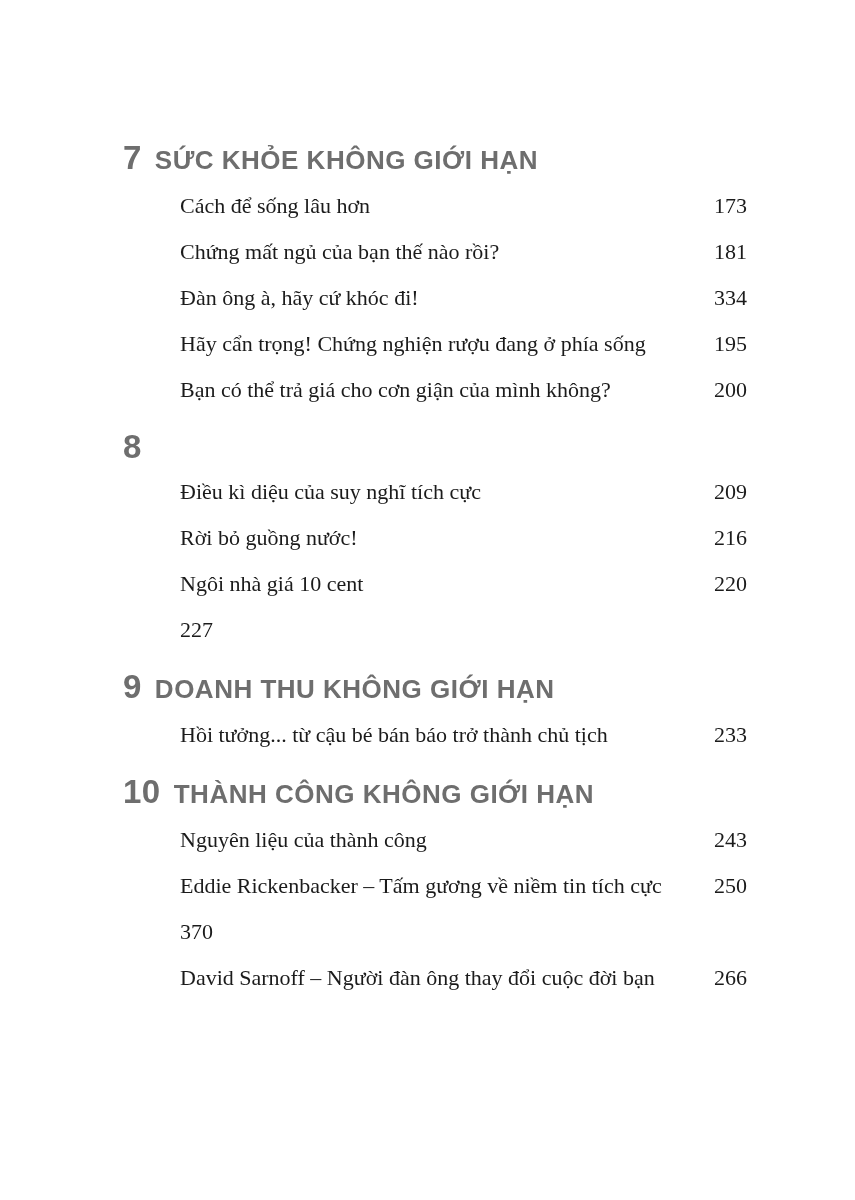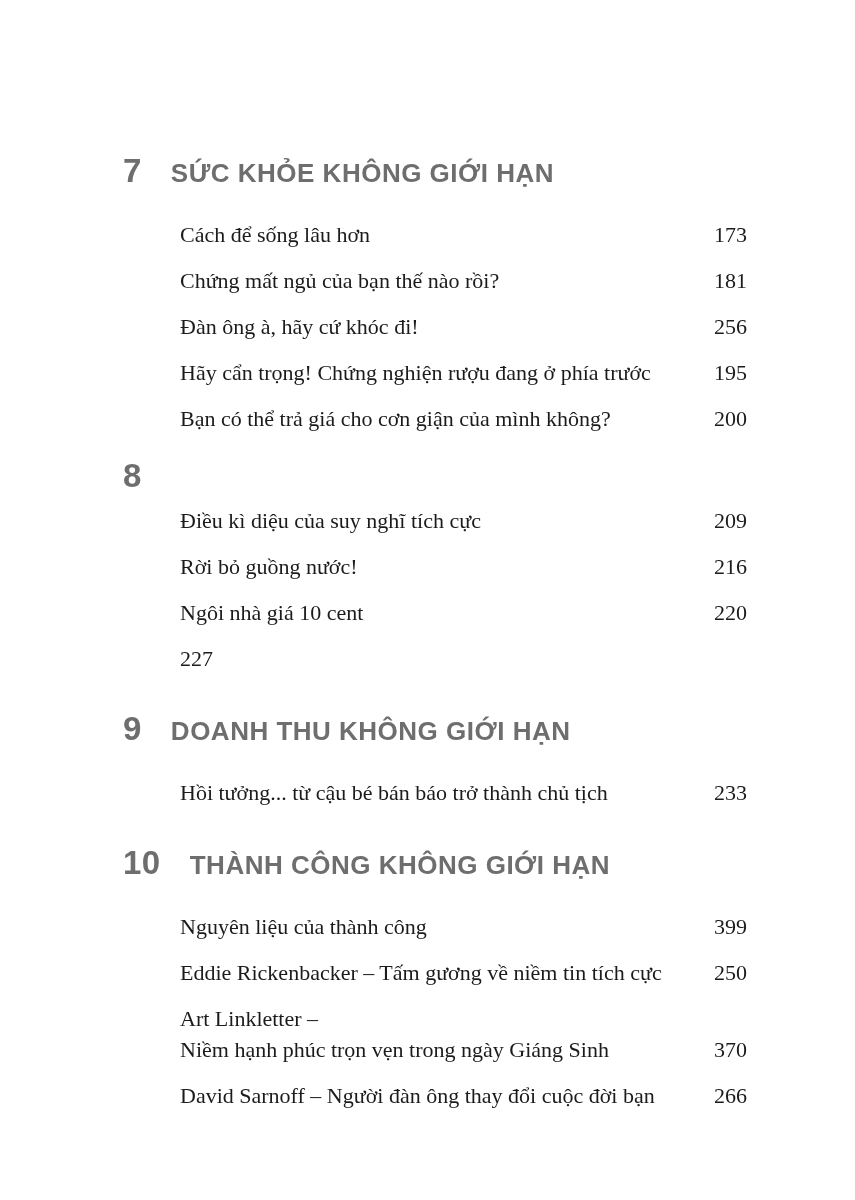--- a/index.html
+++ b/index.html
@@ -25,21 +25,21 @@
     color: var(--heading-color, #6e6e6e);
     font-family: "Liberation Sans", sans-serif;
     font-weight: bold;
   }
   .chapter-number {
     font-size: 33px;
     line-height: 39px;
     letter-spacing: 0.5px;
   }
   .chapter-title {
-    margin: 16px;
+    margin: 0;
     font-size: 26px;
     line-height: 39px;
     letter-spacing: 0.5px;
     font-weight: bold;
   }
   .entries {
     list-style: none;
     margin: 0;
     padding: 0 0 0 57px;
   }
@@ -78,25 +78,25 @@
     <span class="entry-page">173</span>
   </li>
 
   <li class="entry-row">
     <span class="entry-title">Chứng mất ngủ của bạn thế nào rồi?</span>
     <span class="entry-page">181</span>
   </li>
 
   <li class="entry-row">
     <span class="entry-title">Đàn ông à, hãy cứ khóc đi!</span>
-    <span class="entry-page">256</span>
+    <span class="entry-page">334</span>
   </li>
 
   <li class="entry-row">
-    <span class="entry-title">Hãy cẩn trọng! Chứng nghiện rượu đang ở phía trước</span>
+    <span class="entry-title">Hãy cẩn trọng! Chứng nghiện rượu đang ở phía sống</span>
     <span class="entry-page">195</span>
   </li>
 
   <li class="entry-row">
     <span class="entry-title">Bạn có thể trả giá cho cơn giận của mình không?</span>
     <span class="entry-page">200</span>
   </li>
 </ul>
   </section>
 
@@ -140,31 +140,29 @@
   </section>
 
   <section class="toc-section">
     <header class="section-heading">
       <span class="chapter-number">10</span>
       <h2 class="chapter-title">THÀNH CÔNG KHÔNG GIỚI HẠN</h2>
     </header>
     <ul class="entries">
   <li class="entry-row">
     <span class="entry-title">Nguyên liệu của thành công</span>
-    <span class="entry-page">399</span>
+    <span class="entry-page">243</span>
   </li>
 
   <li class="entry-row">
     <span class="entry-title">Eddie Rickenbacker – Tấm gương về niềm tin tích cực</span>
     <span class="entry-page">250</span>
   </li>
 
   <li class="entry-row">
-    <span class="entry-title">Art Linkletter –
-Niềm hạnh phúc trọn vẹn trong ngày Giáng Sinh</span>
     <span class="entry-page">370</span>
   </li>
 
   <li class="entry-row">
     <span class="entry-title">David Sarnoff – Người đàn ông thay đổi cuộc đời bạn</span>
     <span class="entry-page">266</span>
   </li>
 </ul>
   </section>
 </main>

